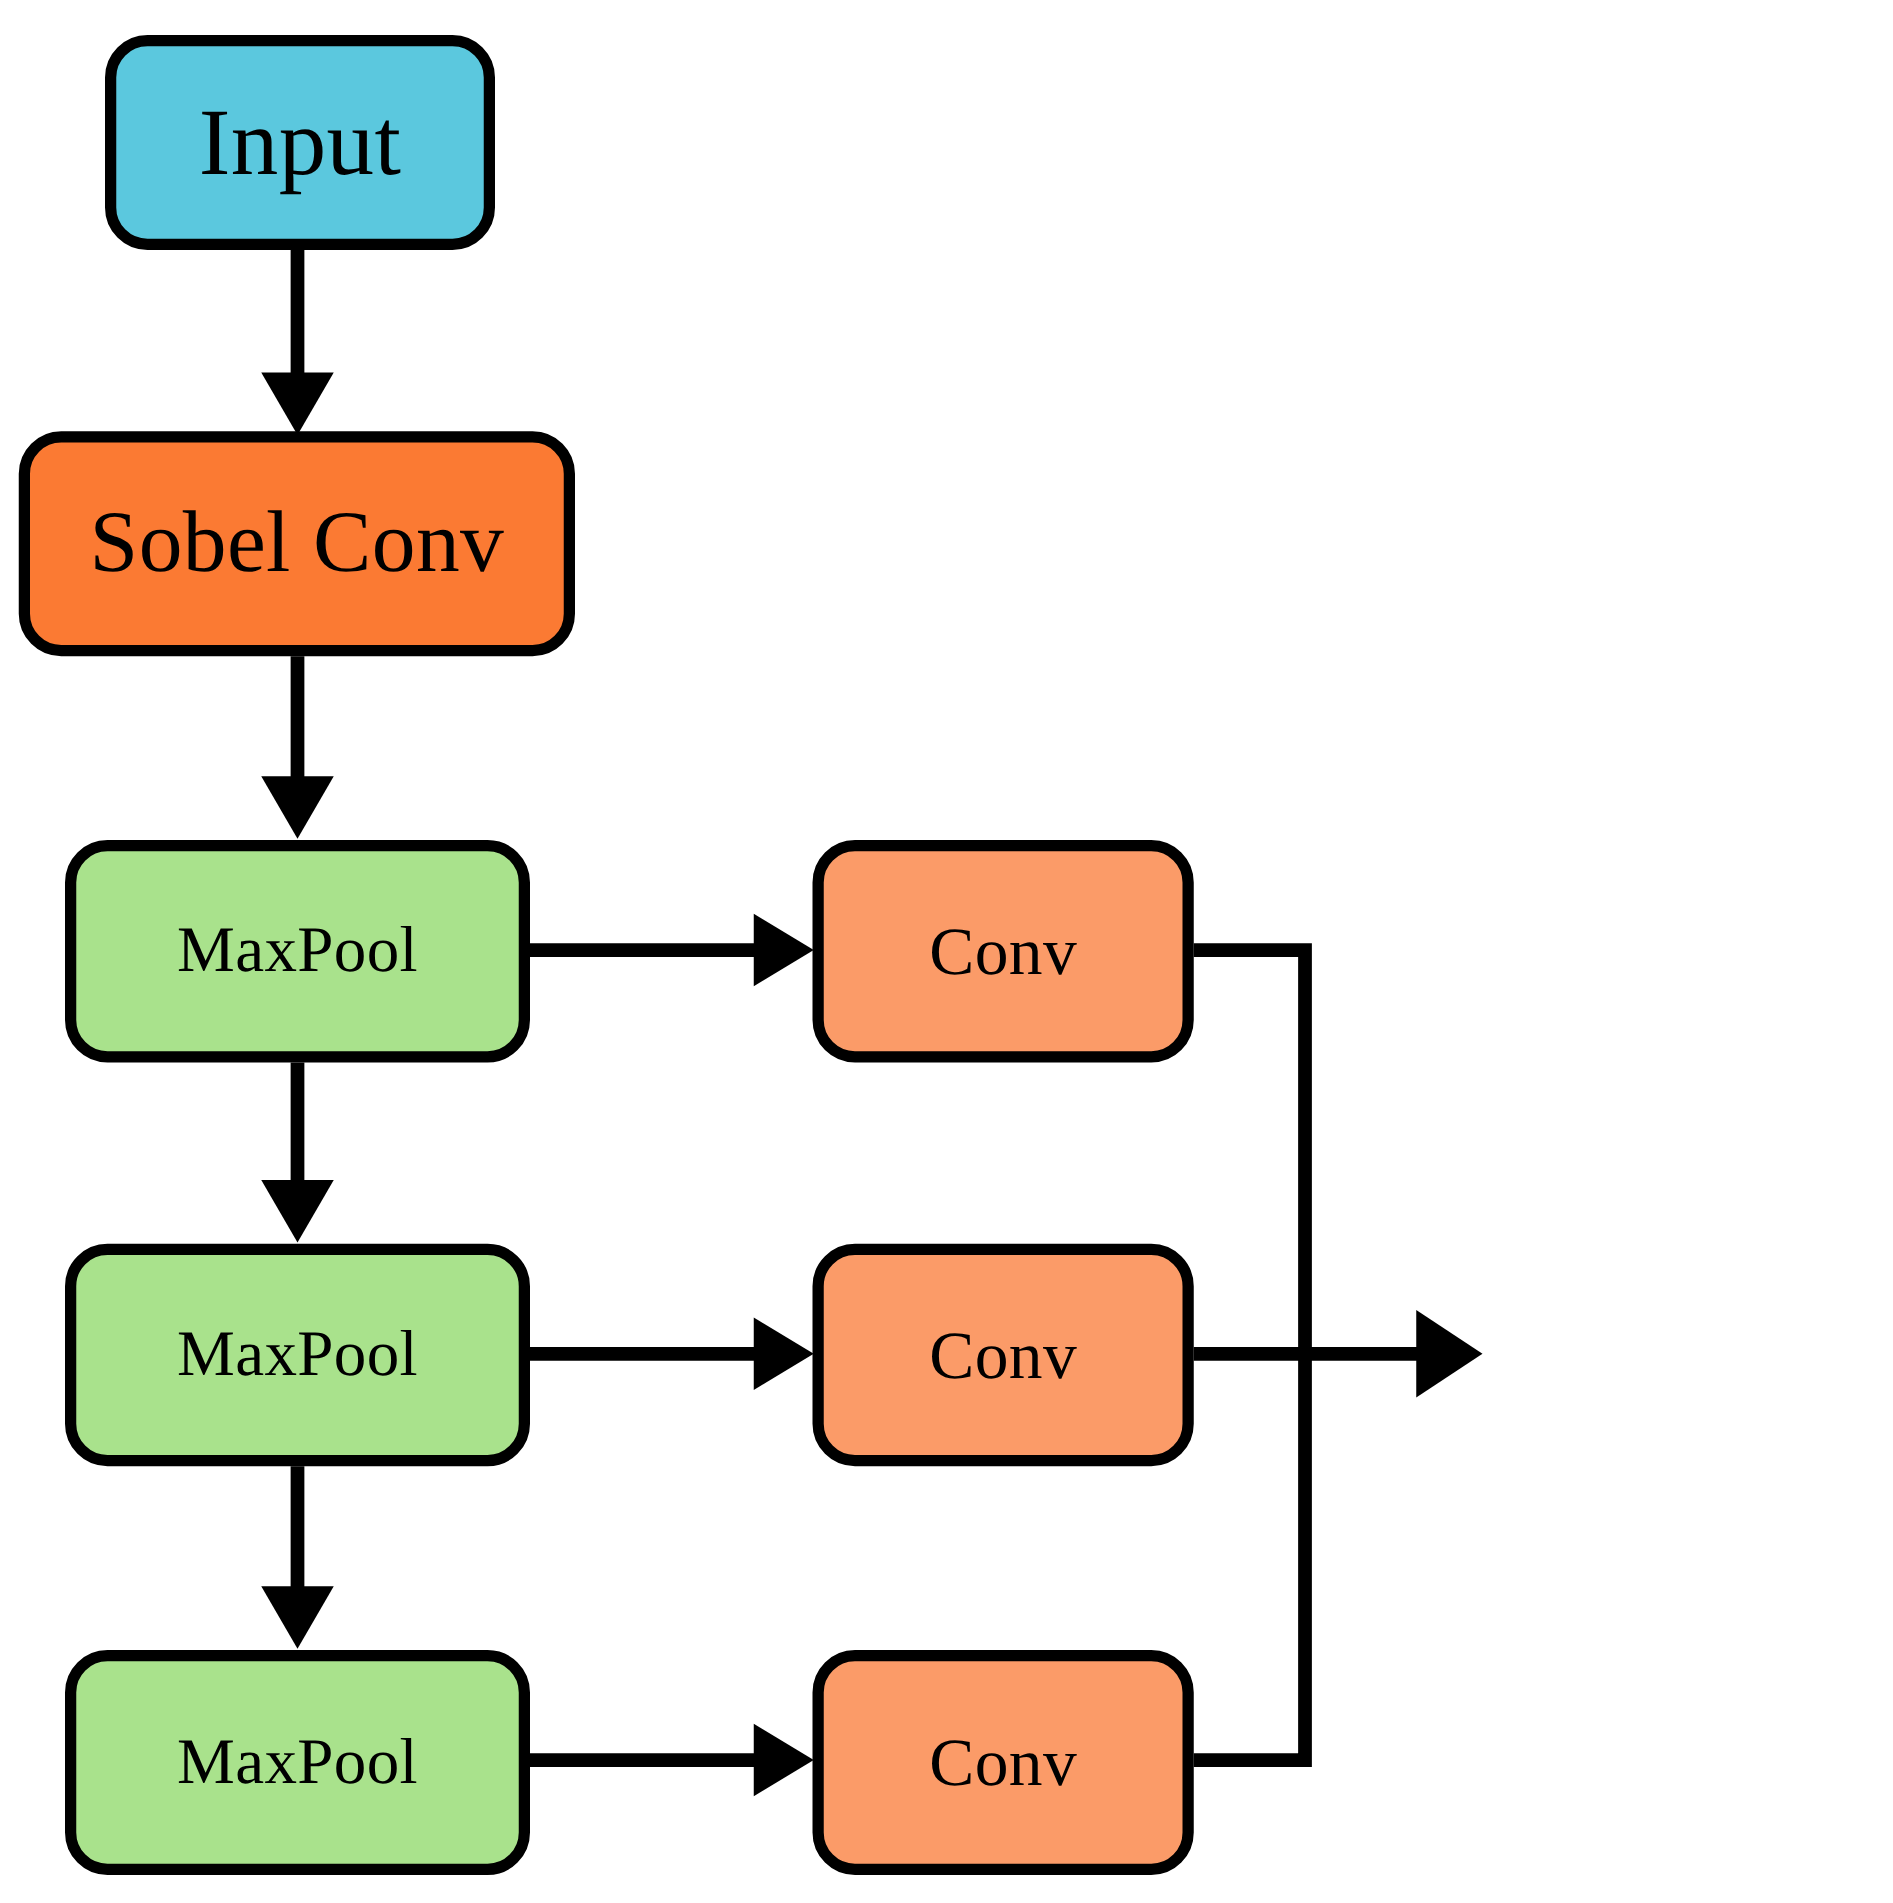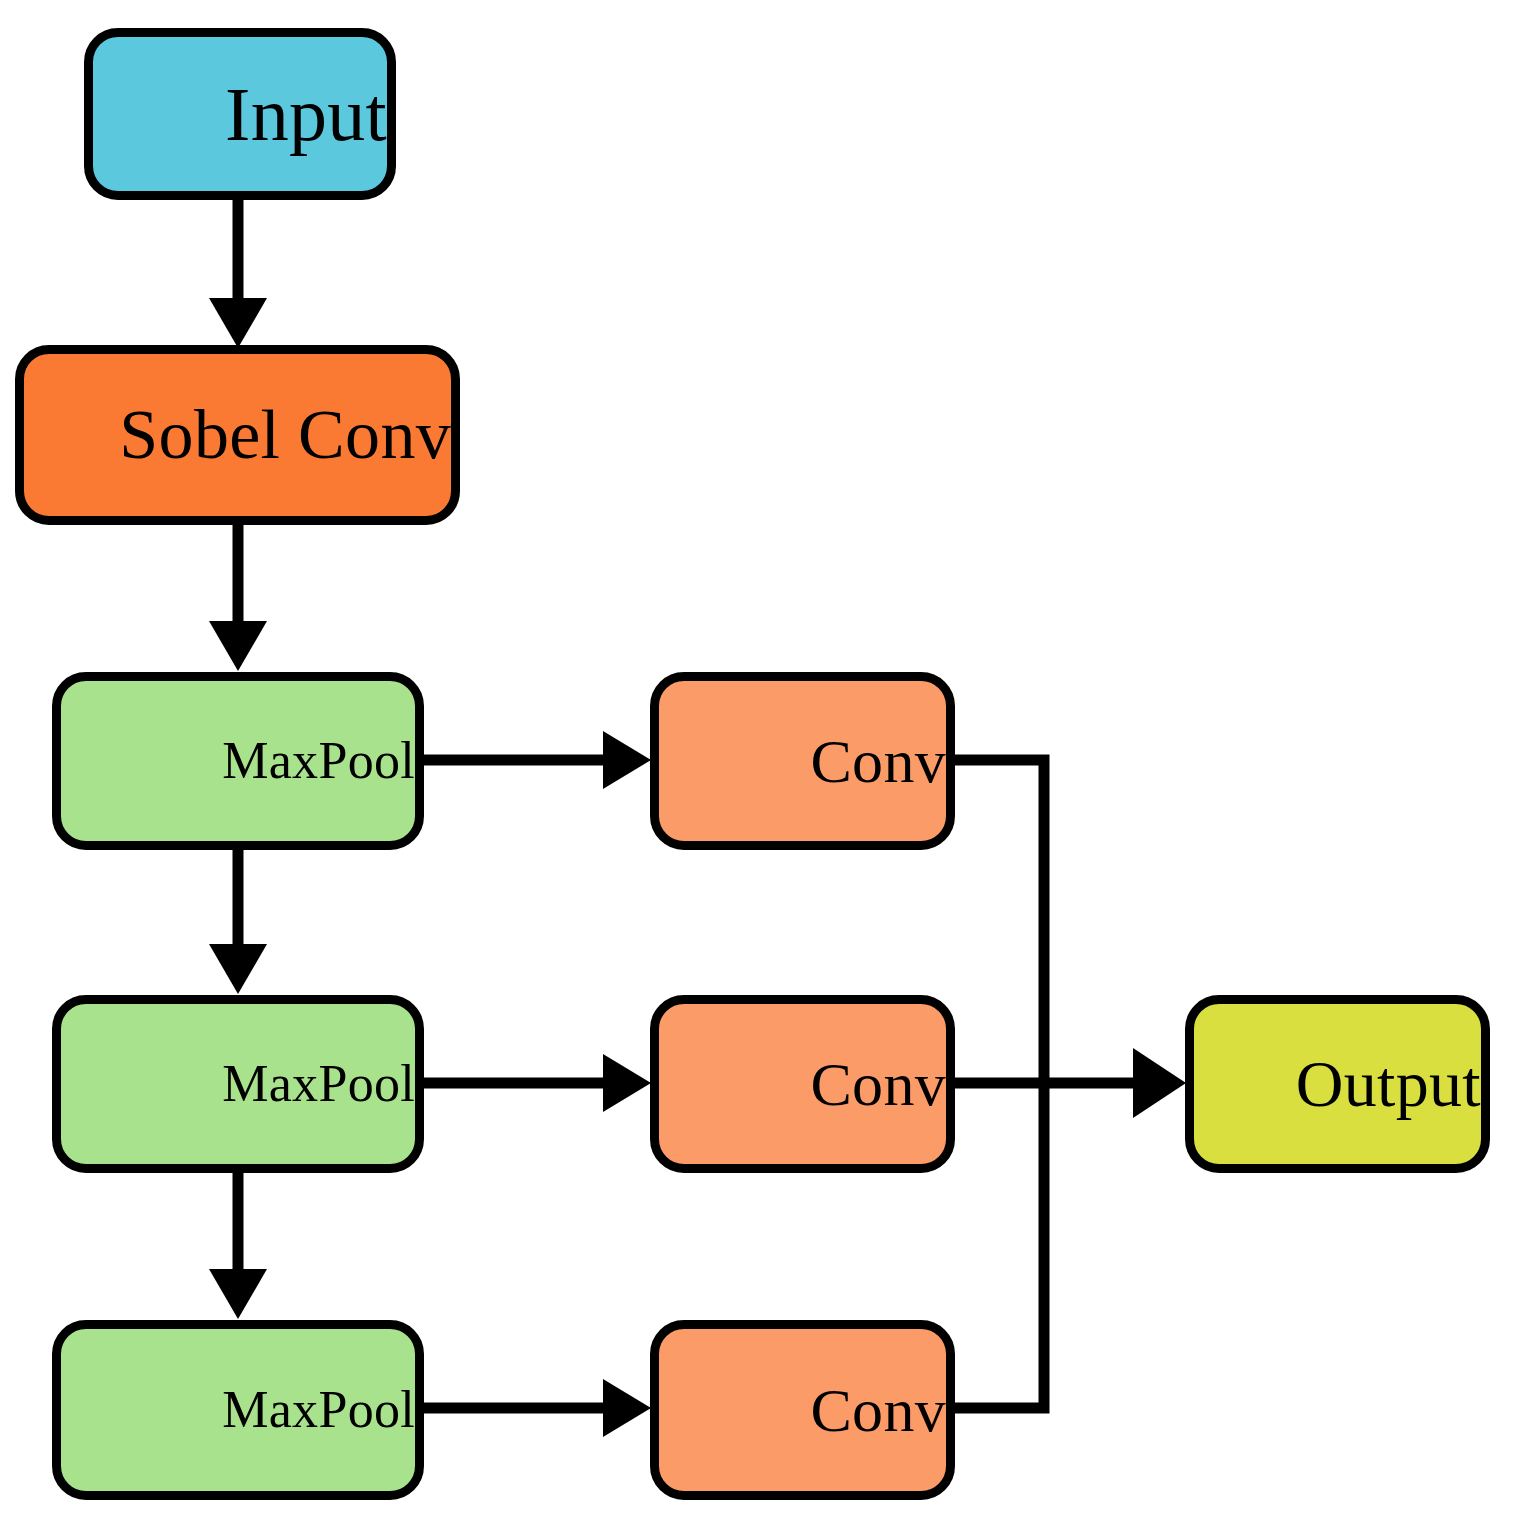--- a/index.html
+++ b/index.html
@@ -23,21 +23,21 @@
     width: 1514px;
     height: 1522px;
   }
   .node {
     position: absolute;
     box-sizing: border-box;
     border: 9px solid #000000;
     border-radius: 34px;
     display: flex;
     align-items: center;
-    justify-content: flex-end;
+    justify-content: center;
     color: #000000;
     line-height: 1;
     z-index: 3;
   }
   .node-label {
     display: block;
     white-space: nowrap;
     font-weight: 400;
     letter-spacing: 0.3px;
   }
@@ -49,21 +49,21 @@
   #node-maxpool-2  { left: 52px;   top: 995px;  width: 372px; height: 178px; }
   #node-maxpool-3  { left: 52px;   top: 1320px; width: 372px; height: 180px; }
   #node-conv-1     { left: 650px;  top: 672px;  width: 305px; height: 178px; }
   #node-conv-2     { left: 650px;  top: 995px;  width: 305px; height: 178px; }
   #node-conv-3     { left: 650px;  top: 1320px; width: 305px; height: 180px; }
   #node-output     { left: 1185px; top: 995px;  width: 305px; height: 178px; }
 
   #node-input .node-label     { font-size: 76px; }
   #node-sobel .node-label     { font-size: 70px; }
   .node.pool .node-label      { font-size: 52px; }
-  .node.conv .node-label      { font-size: 62px; }
+  .node.conv .node-label      { font-size: 54px; }
   #node-output .node-label    { font-size: 66px; }
 </style>
 </head>
 <body>
 
 <div id="diagram-root">
 
   <svg id="edges-layer" viewBox="0 0 1514 1522">
     <defs>
       <marker id="arrowhead-down" markerWidth="10" markerHeight="10" refX="0" refY="5" orient="auto" markerUnits="strokeWidth">
@@ -149,17 +149,14 @@
   </div>
 
   <div class="node conv" id="node-conv-2" style="background:#FB9B68">
     <span class="node-label">Conv</span>
   </div>
 
   <div class="node conv" id="node-conv-3" style="background:#FB9B68">
     <span class="node-label">Conv</span>
   </div>
 
-  <div class="node io" id="node-output" style="background:#D9DF3E">
-    <span class="node-label">Output</span>
-  </div>
 
 </div>
 
 </body></html>

